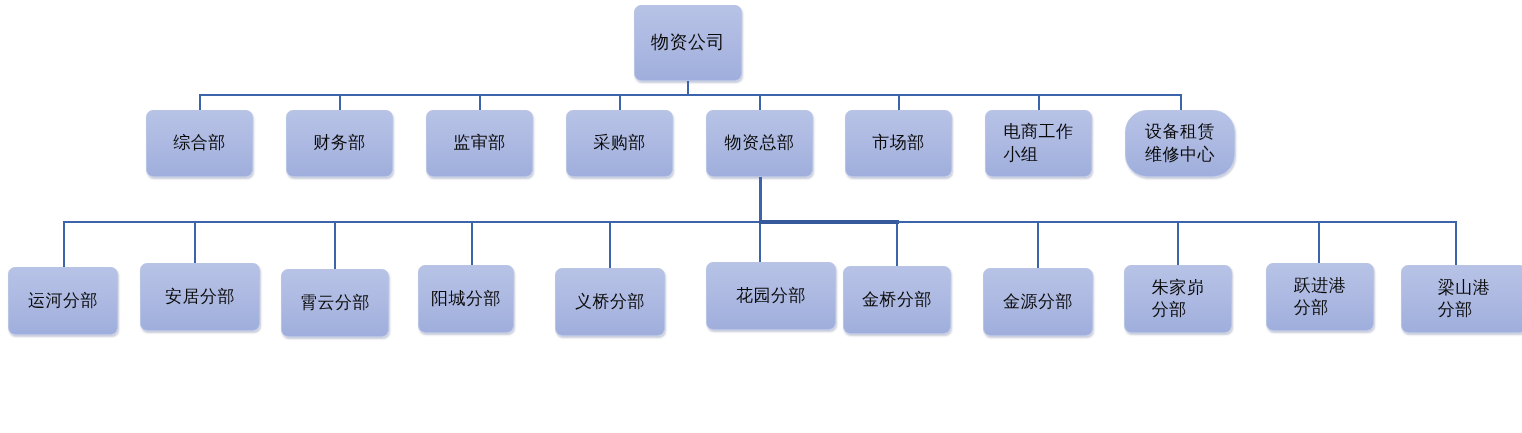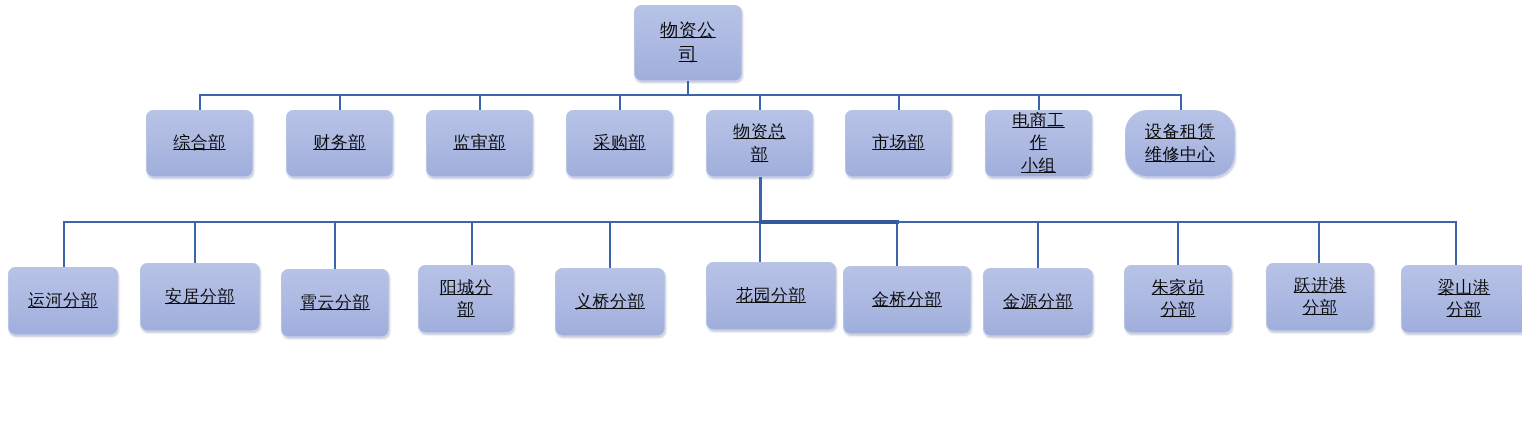--- a/index.html
+++ b/index.html
@@ -30,28 +30,27 @@
   .node {
     position: absolute;
     box-sizing: border-box;
     border-radius: 7px;
     border: 1px solid #B8C4E4;
     background: linear-gradient(to bottom, #B7C2E6 0%, #AEBAE2 45%, #9FAEDC 100%);
     box-shadow: 1px 2px 2px rgba(120,130,165,0.40);
     display: flex;
     align-items: center;
     justify-content: center;
-    text-align: center;
+    text-align: left;
     color: #0A0A0A;
     font-size: 17px;
     line-height: 1.32;
     letter-spacing: 0.5px;
     white-space: pre-line;
-    padding: 0 18px;
-    text-decoration: underline;
+    padding: 0 6px;
   }
   .node.root { font-size: 18px; }
 </style>
 </head>
 <body>
 
 <div id="chart-canvas">
 
   <div class="node root" style="left:634px; top:5px; width:108px; height:76px;">
     <span>物资公司</span>
@@ -126,21 +125,21 @@
   </div>
   <div class="node" style="left:418px; top:265px; width:96px; height:68px;">
     <span>阳城分部</span>
   </div>
   <div class="node" style="left:555px; top:268px; width:110px; height:68px;">
     <span>义桥分部</span>
   </div>
   <div class="node" style="left:706px; top:262px; width:130px; height:68px;">
     <span>花园分部</span>
   </div>
-  <div class="node" style="left:843px; top:266px; width:128px; height:68px;">
+  <div class="node" style="left:843px; top:266px; width:108px; height:68px;">
     <span>金桥分部</span>
   </div>
   <div class="node" style="left:983px; top:268px; width:110px; height:68px;">
     <span>金源分部</span>
   </div>
   <div class="node" style="left:1124px; top:265px; width:108px; height:68px;">
     <span>朱家峁
 分部</span>
   </div>
   <div class="node" style="left:1266px; top:263px; width:108px; height:68px;">

